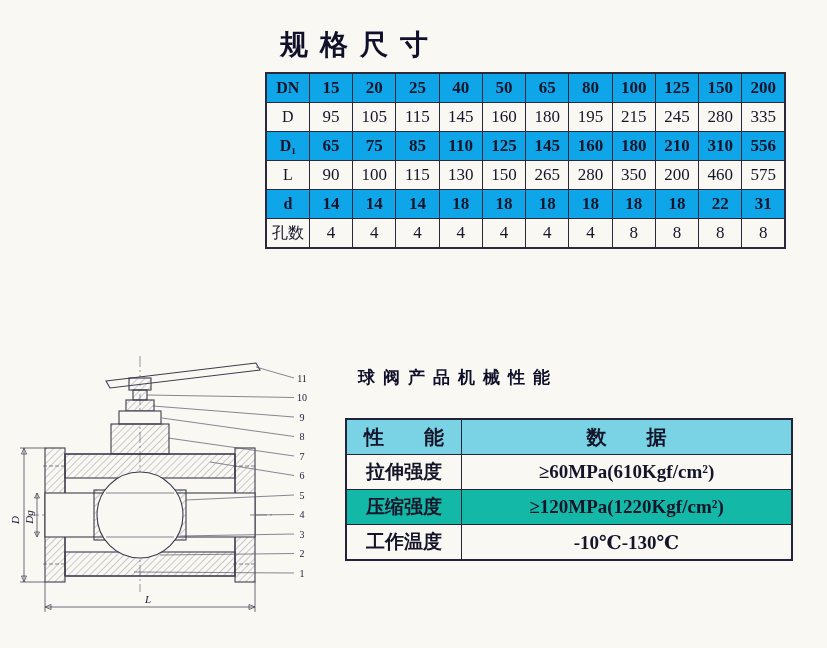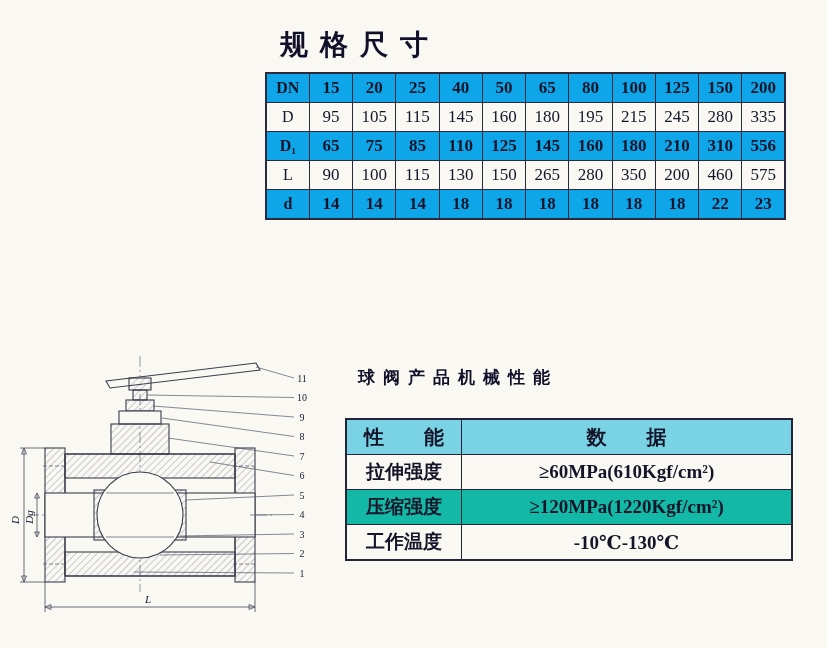--- a/index.html
+++ b/index.html
@@ -140,21 +140,35 @@
           <td>14</td>
           <td>14</td>
           <td>14</td>
           <td>18</td>
           <td>18</td>
           <td>18</td>
           <td>18</td>
           <td>18</td>
           <td>18</td>
           <td>22</td>
-          <td>23</td>
+          <td>31</td>
+        </tr>
+        <tr>
+          <td class="lbl">孔数</td>
+          <td>4</td>
+          <td>4</td>
+          <td>4</td>
+          <td>4</td>
+          <td>4</td>
+          <td>4</td>
+          <td>4</td>
+          <td>8</td>
+          <td>8</td>
+          <td>8</td>
+          <td>8</td>
         </tr>
       </tbody>
   </table>
 
   <div class="drawing">
     <svg width="318" height="296" viewBox="0 0 318 296">
       <defs>
         <pattern id="hatch" patternUnits="userSpaceOnUse" width="5" height="5" patternTransform="rotate(45)">
           <line x1="0" y1="0" x2="0" y2="5" stroke="#565670" stroke-width="0.6"></line>
         </pattern>

